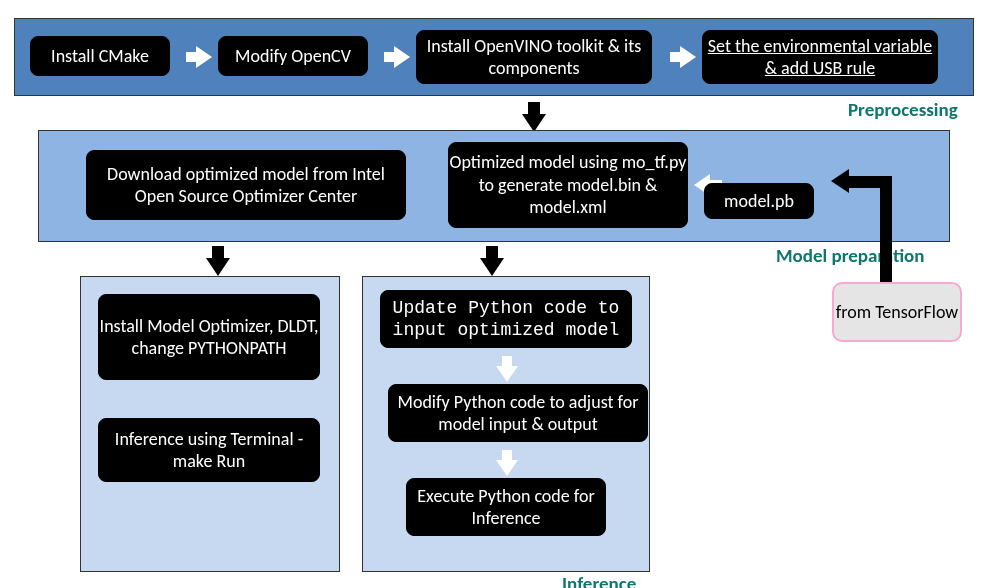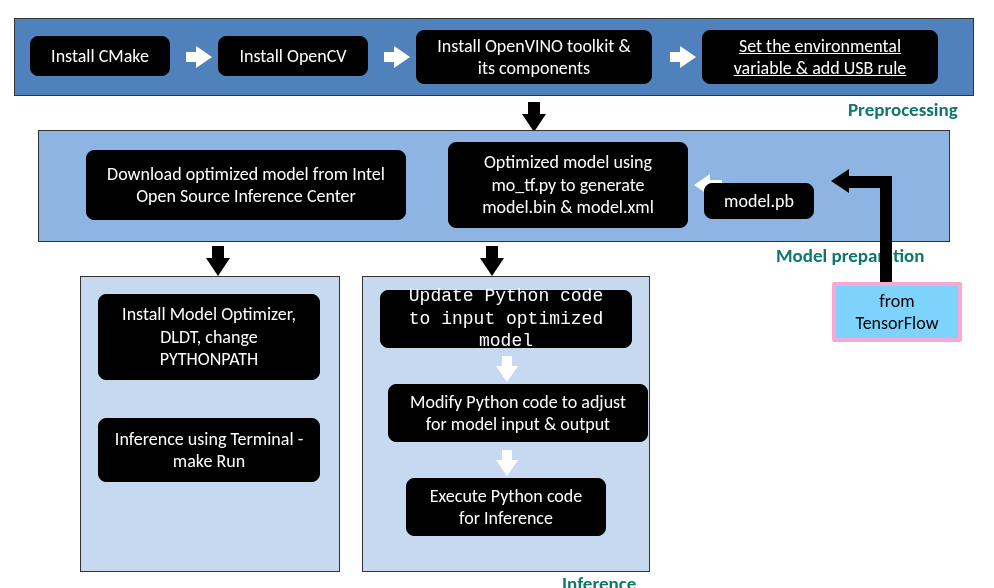--- a/index.html
+++ b/index.html
@@ -26,28 +26,28 @@
   }
   .box {
     position: absolute;
     background: #000;
     border: 1px solid #000;
     border-radius: 8px;
     display: flex;
     align-items: center;
     justify-content: center;
     text-align: center;
-    padding: 6px 12px;
+    padding: 6px 0;
     line-height: 1.25;
   }
   .whitebox {
-    background: #7dd3fc;
+    background: #e5e5e5;
     color: #000;
-    border: 4px solid #f9a8d4;
-    border-radius: 2px;
+    border: 2px solid #f9a8d4;
+    border-radius: 10px;
   }
   .arrow-white-right {
     position: absolute;
     width: 0; height: 0;
     border-top: 11px solid transparent;
     border-bottom: 11px solid transparent;
     border-left: 16px solid #fff;
     filter: drop-shadow(0 0 0.5px #888);
   }
   .arrow-white-right::before {
@@ -114,34 +114,34 @@
 </style>
 </head>
 <body>
 
 <div class="stage" style="left:14px; top:18px; width:960px; height:78px; background:#4f81bd;"></div>
 <div class="stage-label" style="left:848px; top:98px;">Preprocessing</div>
 
 <div class="box" style="left:30px; top:36px; width:140px; height:40px;">Install CMake</div>
 <div class="arrow-white-right" style="left:196px; top:46px;"></div>
 
-<div class="box" style="left:218px; top:36px; width:150px; height:40px;">Install OpenCV</div>
+<div class="box" style="left:218px; top:36px; width:150px; height:40px;">Modify OpenCV</div>
 <div class="arrow-white-right" style="left:394px; top:46px;"></div>
 
 <div class="box" style="left:416px; top:30px; width:236px; height:54px;">Install OpenVINO toolkit &amp; its components</div>
 <div class="arrow-white-right" style="left:680px; top:46px;"></div>
 
 <div class="box" style="left:702px; top:30px; width:236px; height:54px;text-decoration:underline;">Set the environmental variable &amp; add USB rule</div>
 
 <div class="arrow-black-down" style="left:522px; top:114px;"></div>
 
 <div class="stage" style="left:38px; top:130px; width:912px; height:112px; background:#8eb4e3;"></div>
 <div class="stage-label" style="left:776px; top:244px;">Model preparation</div>
 
-<div class="box" style="left:86px; top:150px; width:320px; height:70px;">Download optimized model from Intel Open Source Inference Center</div>
+<div class="box" style="left:86px; top:150px; width:320px; height:70px;">Download optimized model from Intel Open Source Optimizer Center</div>
 
 <div class="box" style="left:448px; top:142px; width:240px; height:86px;">Optimized model using mo_tf.py to generate model.bin &amp; model.xml</div>
 
 <div class="arrow-white-left" style="left:694px; top:174px;"></div>
 
 <div class="box" style="left:704px; top:162px; width:110px; height:36px;margin-top:21px;">model.pb</div>
 
 <div class="black-vline" style="left:880px; top:176px; height:108px;"></div>
 <div class="arrow-black-up-head" style="left:828px; top:172px; transform:rotate(-90deg);"></div>
 <div class="black-vline" style="left:846px; top:176px; width:46px; height:12px;"></div>

